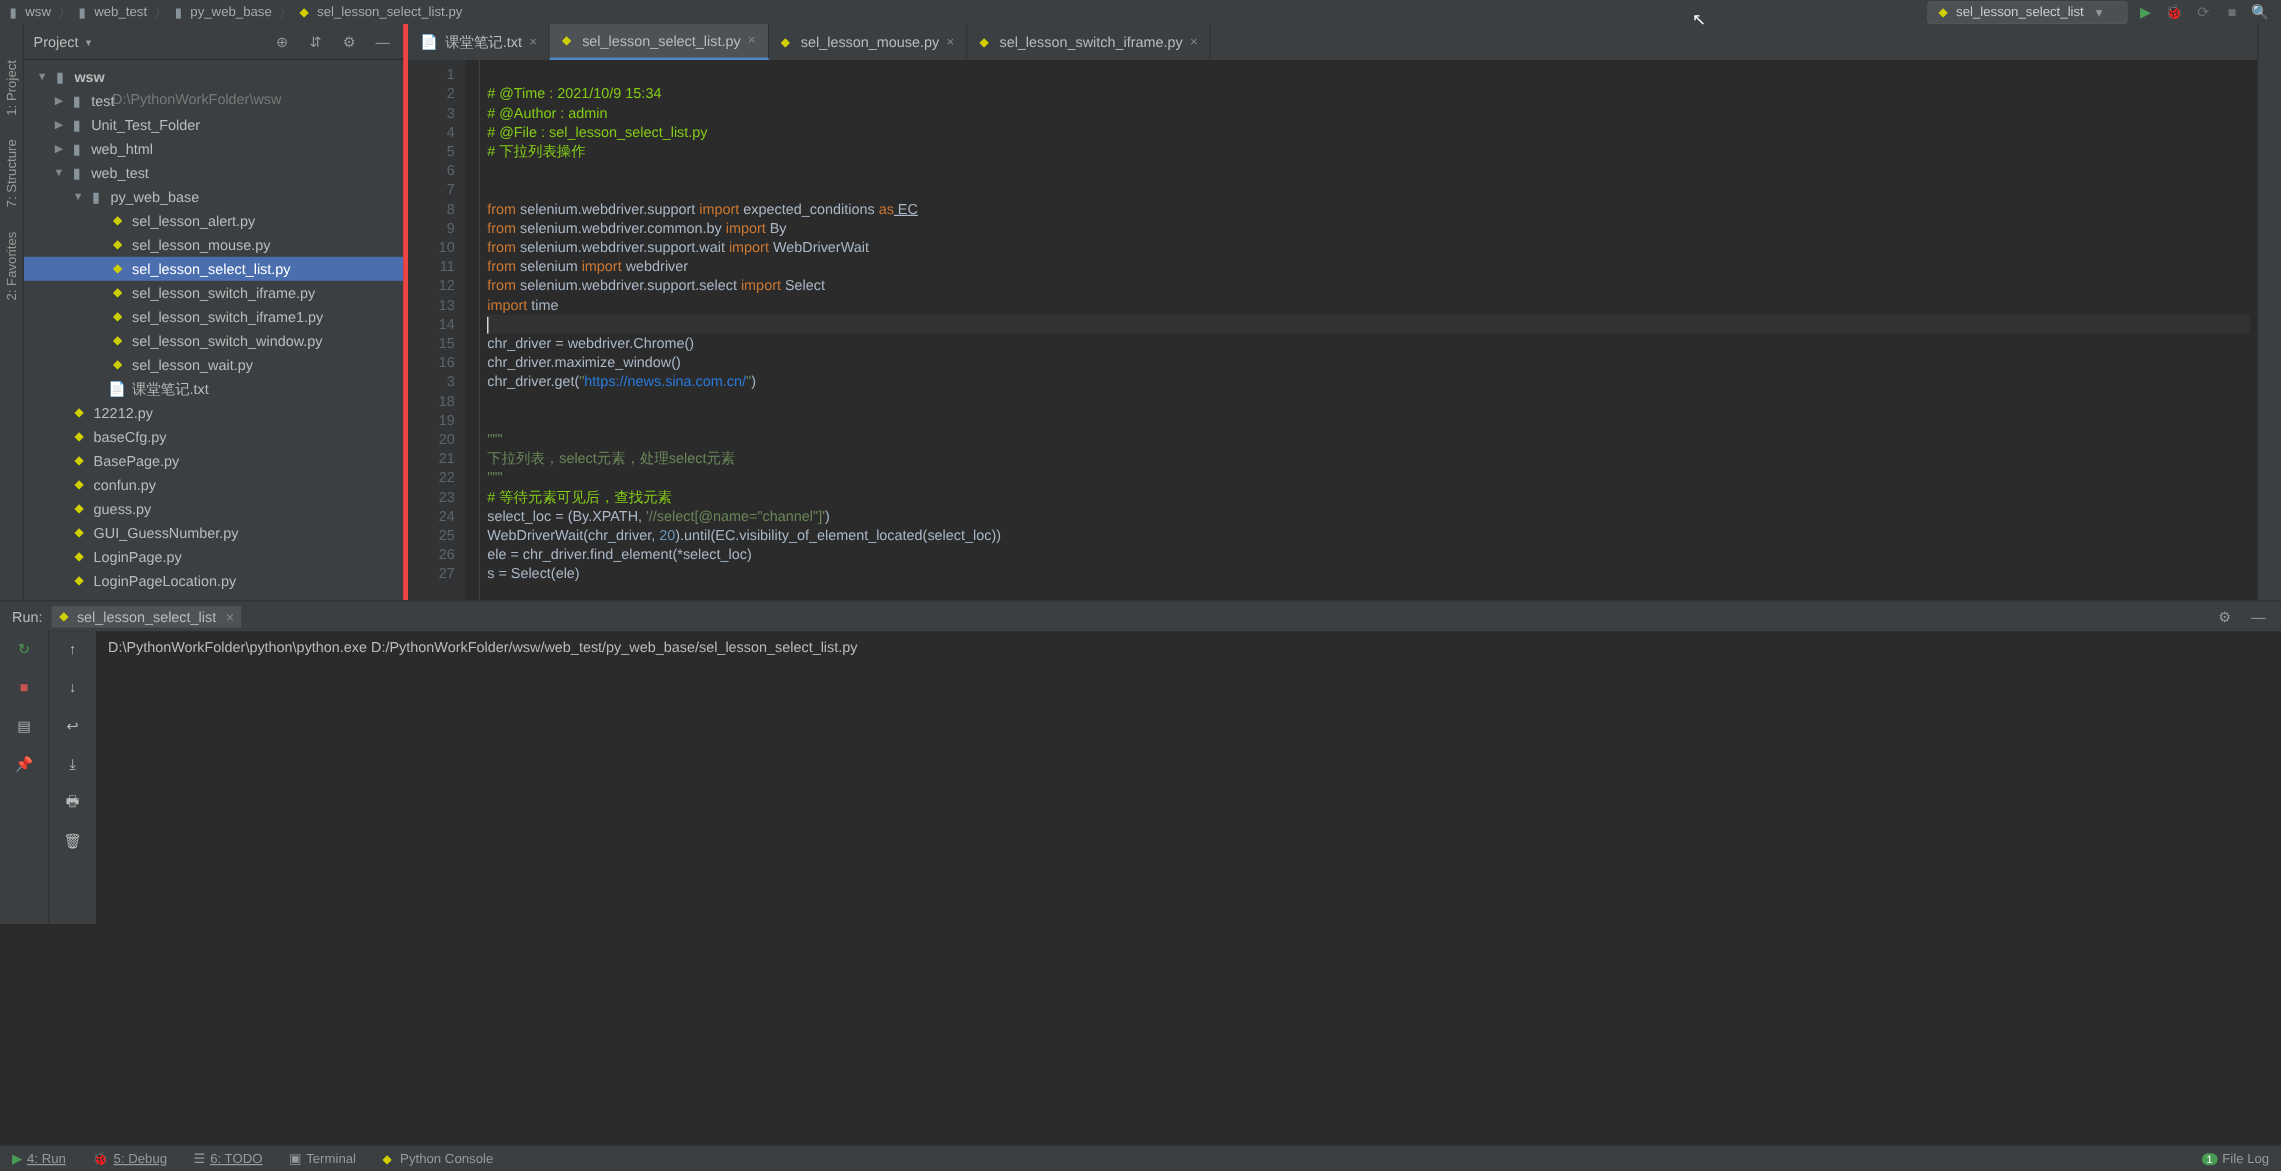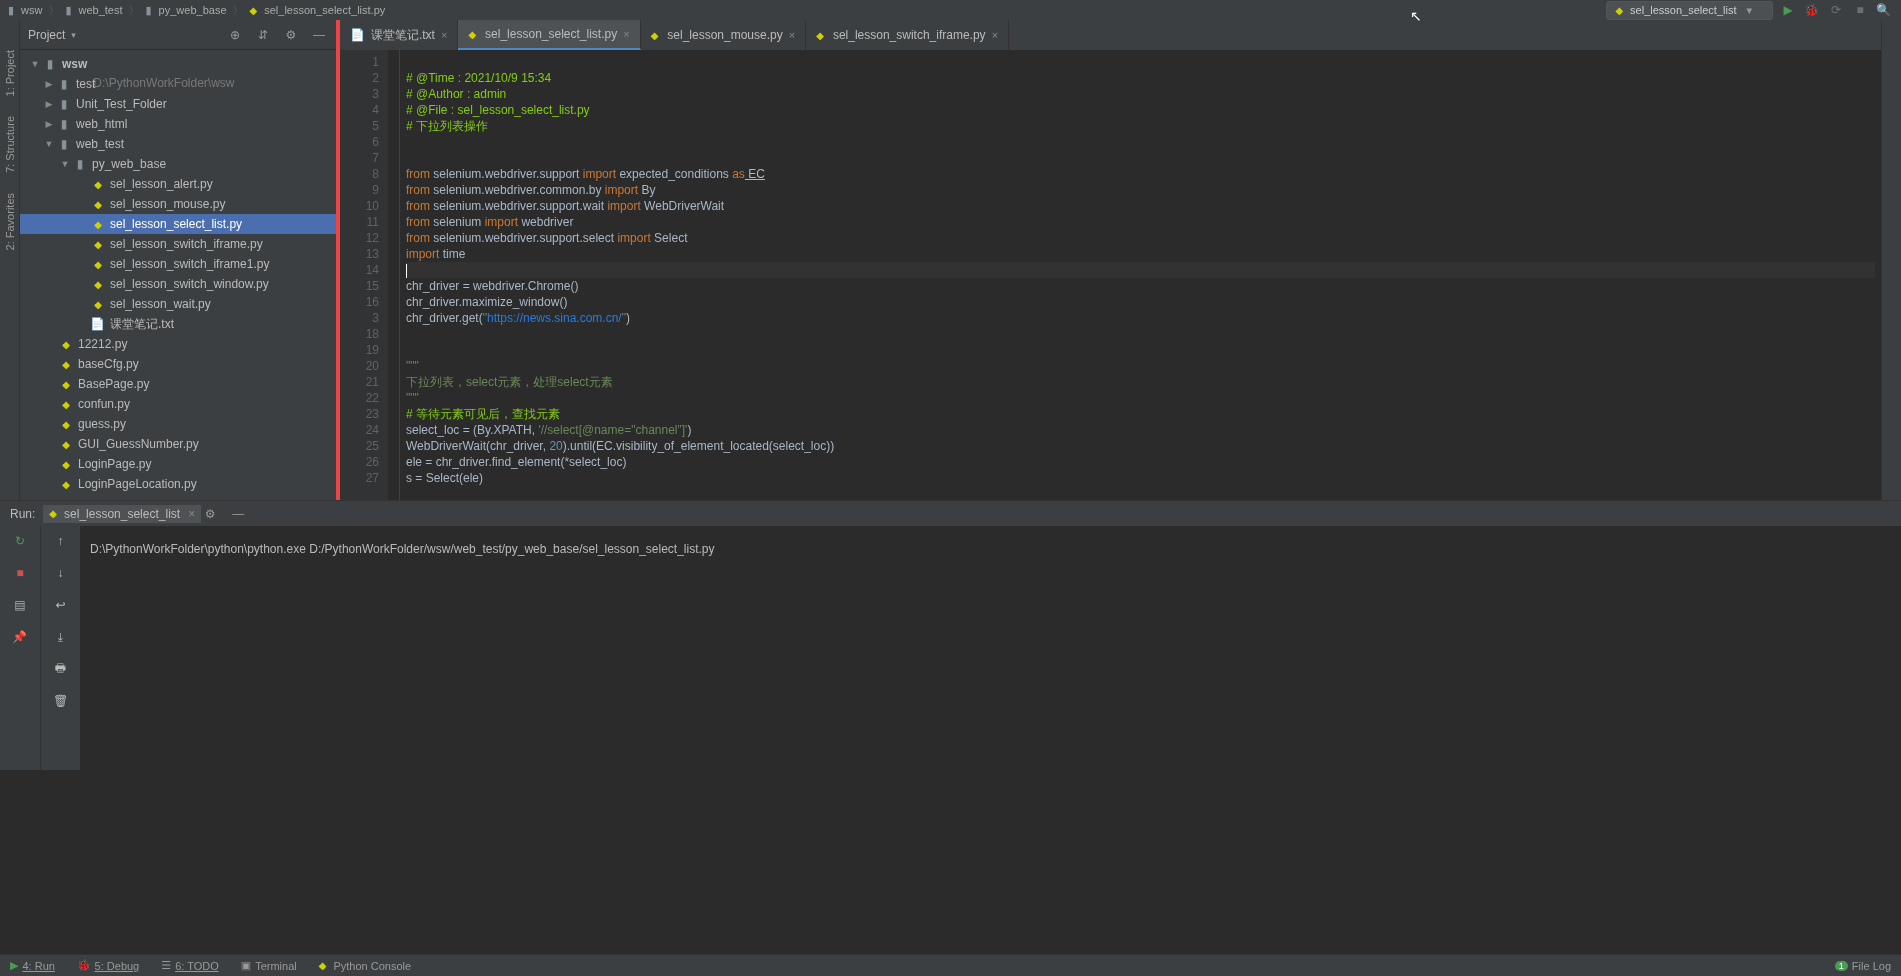--- a/index.html
+++ b/index.html
@@ -47,28 +47,28 @@
 .gutter { width: 48px; background: #313335; border-right: 1px solid #313335; text-align: right; color: #606366; font-family: Consolas, monospace; font-size: 12px; line-height: 16px; padding: 4px 8px 4px 4px; }
 .fold { width: 12px; background: #2b2b2b; border-right: 1px solid #404040; }
 .code { flex: 1; font-family: Consolas, monospace; font-size: 12px; line-height: 16px; padding: 4px 6px; white-space: pre; color: #a9b7c6; position: relative; }
 .code .caret-line { background: #323232; display: inline-block; width: 100%; }
 .code .caret { border-left: 1px solid #fff; display: inline-block; height: 14px; vertical-align: middle; }
 .cmt { color: #84cc16; } .kw { color: #cc7832; } .str { color: #6a8759; }
 .num { color: #6897bb; } .url { color: #287bde; }
 
 
 .run-panel { height: 270px; background: #2b2b2b; border-top: 1px solid #323232; display: flex; flex-direction: column; }
-.run-header { height: 25px; background: #3c3f41; display: flex; align-items: center; padding: 0 10px; }
+.run-header { height: 25px; background: #3c3f41; display: flex; align-items: center; justify-content: space-between; padding: 0 10px; }
 .run-header .left { display: flex; align-items: center; gap: 8px; font-size: 12px; color: #bbb; }
 .run-tab { display: flex; align-items: center; gap: 4px; padding: 2px 6px; background: #4e5254; }
 .run-body { flex: 1; display: flex; }
 .run-side { width: 40px; background: #3c3f41; display: flex; flex-direction: column; align-items: center; padding: 6px 0; gap: 14px; }
 .run-side .icon-btn { color: #aaa; }
 .run-side2 { width: 40px; background: #3c3f41; border-left: 1px solid #323232; display: flex; flex-direction: column; align-items: center; padding: 6px 0; gap: 14px; }
-.console { flex: 1; font-family: Consolas, monospace; font-size: 12px; color: #bbb; padding: 16px 10px; }
+.console { flex: 1; font-family: Consolas, monospace; font-size: 12px; color: #bbb; padding: 6px 10px; }
 
 
 .status-bar { height: 22px; background: #3c3f41; border-top: 1px solid #323232; display: flex; align-items: center; justify-content: space-between; padding: 0 10px; font-size: 11px; color: #999; position: absolute; bottom: 0; left: 0; right: 0; }
 .status-bar .left { display: flex; gap: 22px; }
 .status-bar .item { display: flex; align-items: center; gap: 4px; cursor: pointer; }
 .status-bar .right { display: flex; gap: 14px; align-items: center; }
 .badge-green { background: #499c54; color: #fff; border-radius: 8px; padding: 0 4px; font-size: 9px; }
 
 .right-gutter { width: 20px; background: #3c3f41; border-left: 1px solid #323232; }
 

